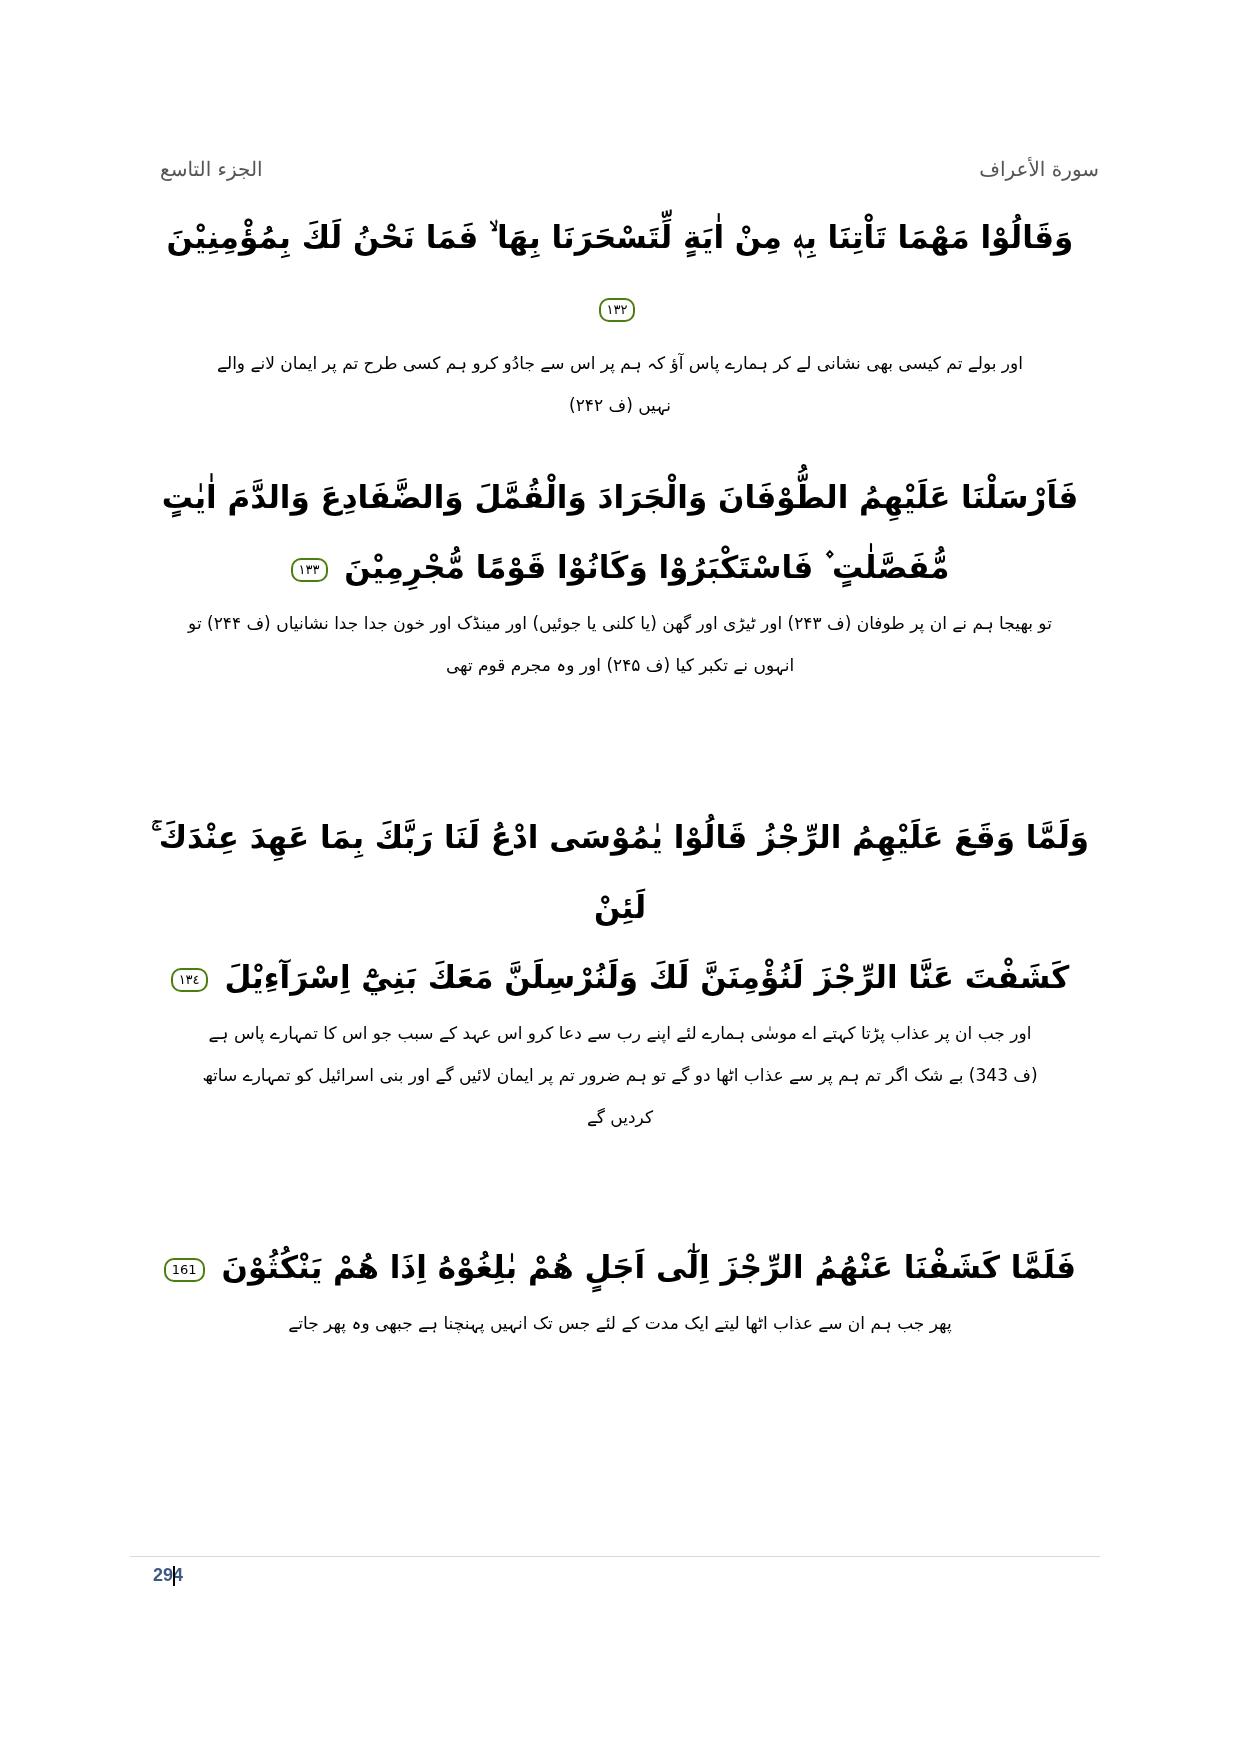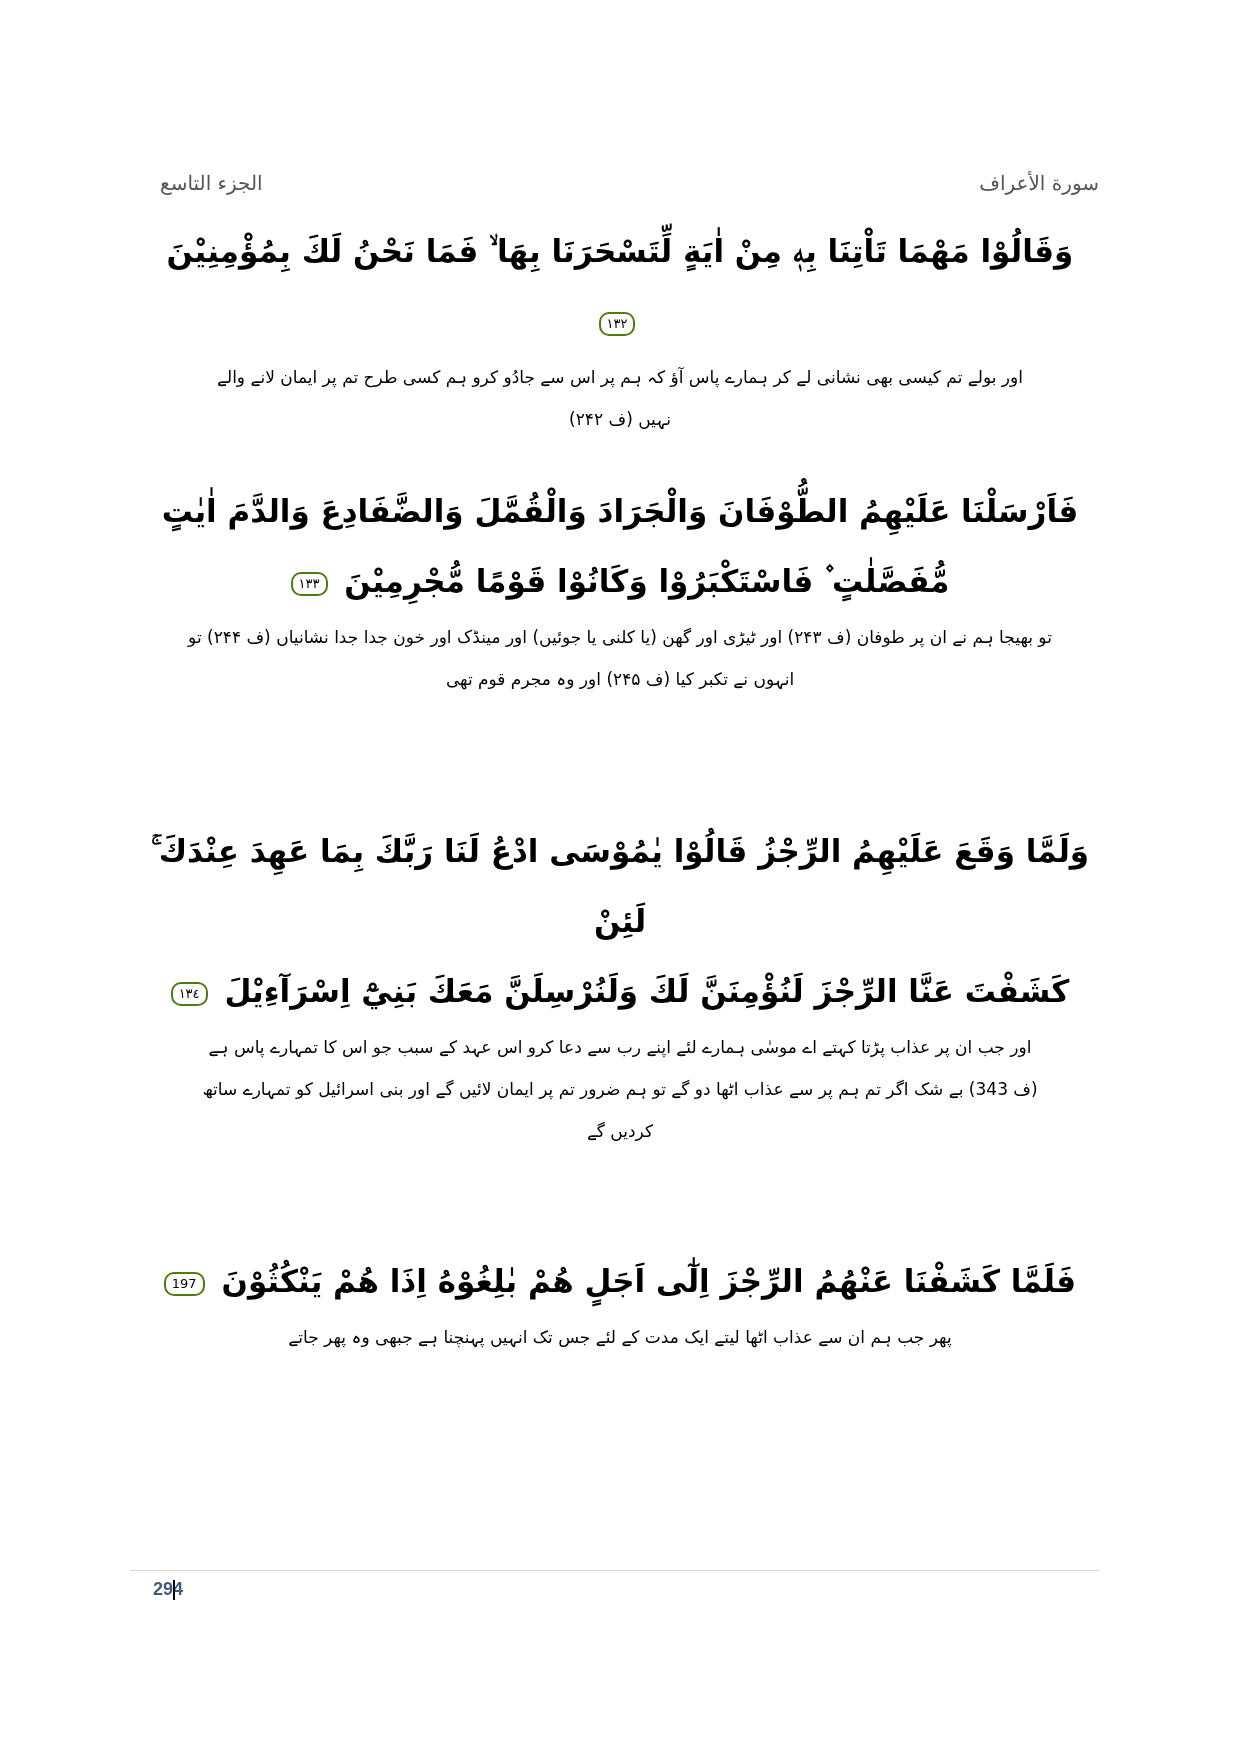--- a/index.html
+++ b/index.html
@@ -1,18 +1,18 @@
 <!DOCTYPE html>
 <html><head>
 <meta charset="utf-8">
 <style>
   html, body { margin: 0; padding: 0; background: #ffffff; }
   body { width: 1239px; height: 1754px; position: relative; overflow: hidden;
          font-family: "DejaVu Sans", sans-serif; color: #000; }
-  .page { position: absolute; left: 0; top: 16px; width: 1239px; height: 1566px; }
+  .page { position: absolute; left: 0; top: 2px; width: 1239px; height: 1566px; }
   .header-left { position: absolute; left: 160px; top: 155px; font-family: "DejaVu Serif", serif;
                  font-size: 20px; color: #555; direction: rtl; }
   .header-right { position: absolute; right: 140px; top: 155px; font-family: "DejaVu Serif", serif;
                   font-size: 20px; color: #555; direction: rtl; }
   .block { position: absolute; left: 150px; width: 940px; direction: rtl; text-align: center; }
   .arabic { font-family: "DejaVu Sans", sans-serif; font-weight: bold; font-size: 31px; line-height: 70px; }
   .urdu { font-family: "DejaVu Sans", sans-serif; font-size: 17px; line-height: 42px; }
   .ayah-marker { display: inline-block; font-size: 13px; font-weight: normal; border: 2px solid #4d7c0f;
                  border-radius: 10px; padding: 0 6px; line-height: 20px; margin-right: 6px;
                  vertical-align: middle; }
@@ -55,21 +55,21 @@
       <span class="ayah-marker">١٣٤</span>
     </div>
     <div class="urdu">اور جب ان پر عذاب پڑتا کہتے اے موسٰی ہمارے لئے اپنے رب سے دعا کرو اس عہد کے سبب جو اس کا تمہارے پاس ہے</div>
     <div class="urdu">(ف 343) بے شک اگر تم ہم پر سے عذاب اٹھا دو گے تو ہم ضرور تم پر ایمان لائیں گے اور بنی اسرائیل کو تمہارے ساتھ</div>
     <div class="urdu">کردیں گے</div>
   </div>
 
   <div class="block" style="top:1230px;">
     <div class="arabic">
       <span>فَلَمَّا كَشَفْنَا عَنْهُمُ الرِّجْزَ اِلٰٓى اَجَلٍ هُمْ بٰلِغُوْهُ اِذَا هُمْ يَنْكُثُوْنَ</span>
-      <span class="ayah-marker">197</span>
+      <span class="ayah-marker">161</span>
     </div>
     <div class="urdu">پھر جب ہم ان سے عذاب اٹھا لیتے ایک مدت کے لئے جس تک انہیں پہنچنا ہے جبھی وہ پھر جاتے</div>
   </div>
 
   <div class="footer-rule"></div>
   <div class="page-number">294</div>
   <div class="page-bar"></div>
 </div>
 
 </body></html>

